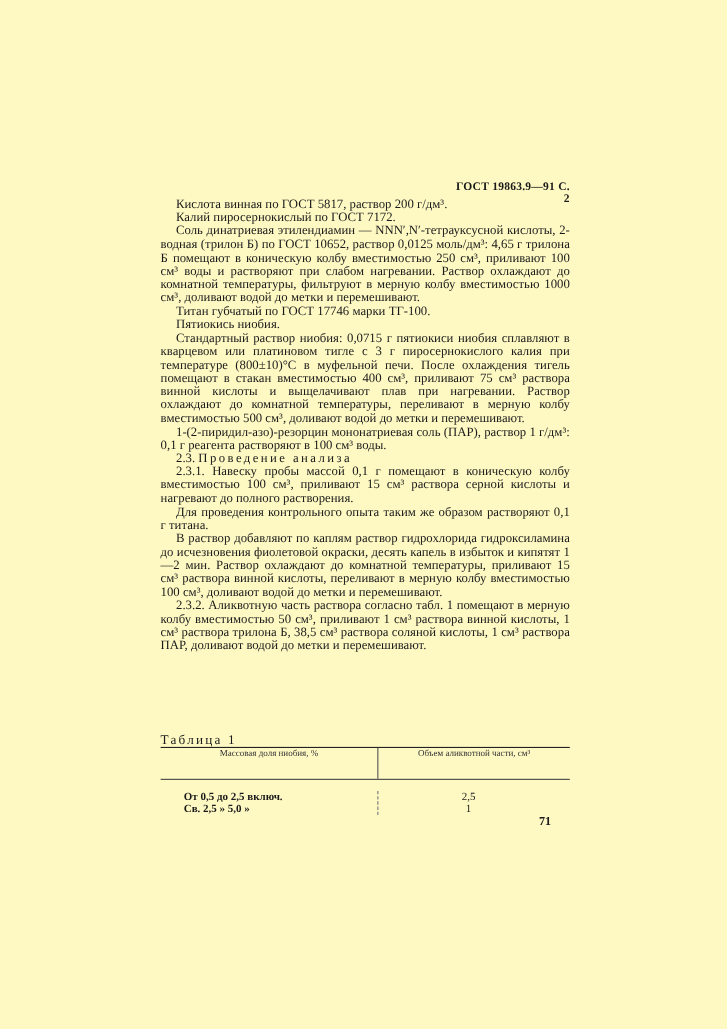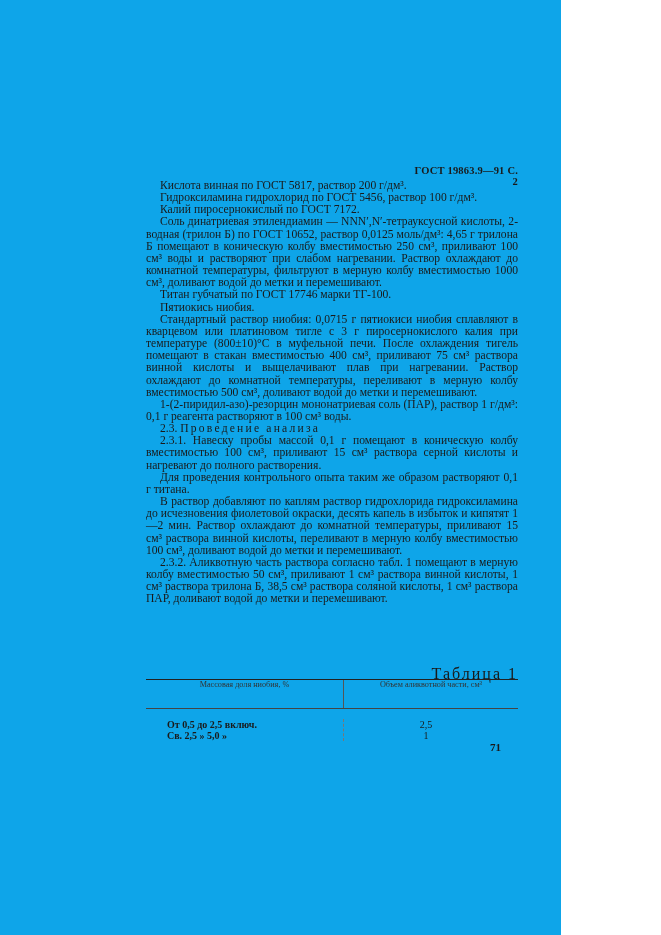--- a/index.html
+++ b/index.html
@@ -1,31 +1,31 @@
 <!DOCTYPE html>
 <html><head>
 <meta charset="utf-8">
 <style>
   html, body { margin: 0; padding: 0; background: #ffffff; }
   body { width: 661px; height: 935px; position: relative; overflow: hidden; }
-  .page { position: absolute; left: 0; top: 0; width: 561px; height: 935px; background: #0ea5e9; color: #1a1a1a; }
+  .page { position: absolute; left: 0; top: 0; width: 661px; height: 935px; background: #fef9c3; color: #1a1a1a; }
   .header {
     position: absolute; left: 410px; top: 165px; width: 108px; text-align: right;
     font-family: "Liberation Serif", serif; font-weight: bold; font-size: 10.5px; letter-spacing: 0.2px;
   }
   .body-text {
     position: absolute; left: 146px; top: 180px; width: 372px;
     font-family: "Liberation Serif", serif; font-size: 11.6px; line-height: 12.15px;
     text-align: justify;
   }
   .body-text p { margin: 0; text-indent: 14px; }
   .spaced { letter-spacing: 2.2px; }
   .table-caption {
-    position: absolute; left: 146px; top: 665px; width: 372px; text-align: right;
-    font-family: "Liberation Serif", serif; font-size: 16px; letter-spacing: 2px;
+    position: absolute; left: 146px; top: 665px; width: 372px; text-align: left;
+    font-family: "Liberation Serif", serif; font-size: 12px; letter-spacing: 2px;
   }
   .table {
     position: absolute; left: 146px; top: 679px; width: 372px;
     font-family: "Liberation Serif", serif;
   }
   .rule-thick { height: 1.4px; background: #222; }
   .rule-thin { height: 1px; background: #444; }
   .thead { display: flex; height: 28px; align-items: flex-start; font-size: 8.2px; color: #333; }
   .thead .c1 { width: 197px; text-align: center; }
   .thead .c2 { flex: 1; text-align: center; }
@@ -41,21 +41,20 @@
 </style>
 </head>
 <body>
 
 <div class="page">
 
   <div class="header">ГОСТ 19863.9—91 С. 2</div>
 
   <div class="body-text">
     <p>Кислота винная по ГОСТ 5817, раствор 200 г/дм³.</p>
-    <p>Гидроксиламина гидрохлорид по ГОСТ 5456, раствор 100 г/дм³.</p>
     <p>Калий пиросернокислый по ГОСТ 7172.</p>
     <p>Соль динатриевая этилендиамин — NNN′,N′-тетрауксусной кислоты, 2-водная (трилон Б) по ГОСТ 10652, раствор 0,0125 моль/дм³: 4,65 г трилона Б помещают в коническую колбу вместимостью 250 см³, приливают 100 см³ воды и растворяют при слабом нагревании. Раствор охлаждают до комнатной температуры, фильтруют в мерную колбу вместимостью 1000 см³, доливают водой до метки и перемешивают.</p>
     <p>Титан губчатый по ГОСТ 17746 марки ТГ-100.</p>
     <p>Пятиокись ниобия.</p>
     <p>Стандартный раствор ниобия: 0,0715 г пятиокиси ниобия сплавляют в кварцевом или платиновом тигле с 3 г пиросернокислого калия при температуре (800±10)°С в муфельной печи. После охлаждения тигель помещают в стакан вместимостью 400 см³, приливают 75 см³ раствора винной кислоты и выщелачивают плав при нагревании. Раствор охлаждают до комнатной температуры, переливают в мерную колбу вместимостью 500 см³, доливают водой до метки и перемешивают.</p>
     <p>1-(2-пиридил-азо)-резорцин мононатриевая соль (ПАР), раствор 1 г/дм³: 0,1 г реагента растворяют в 100 см³ воды.</p>
     <p>
       <span>2.3.</span>
       <span class="spaced">Проведение анализа</span>
     </p>

